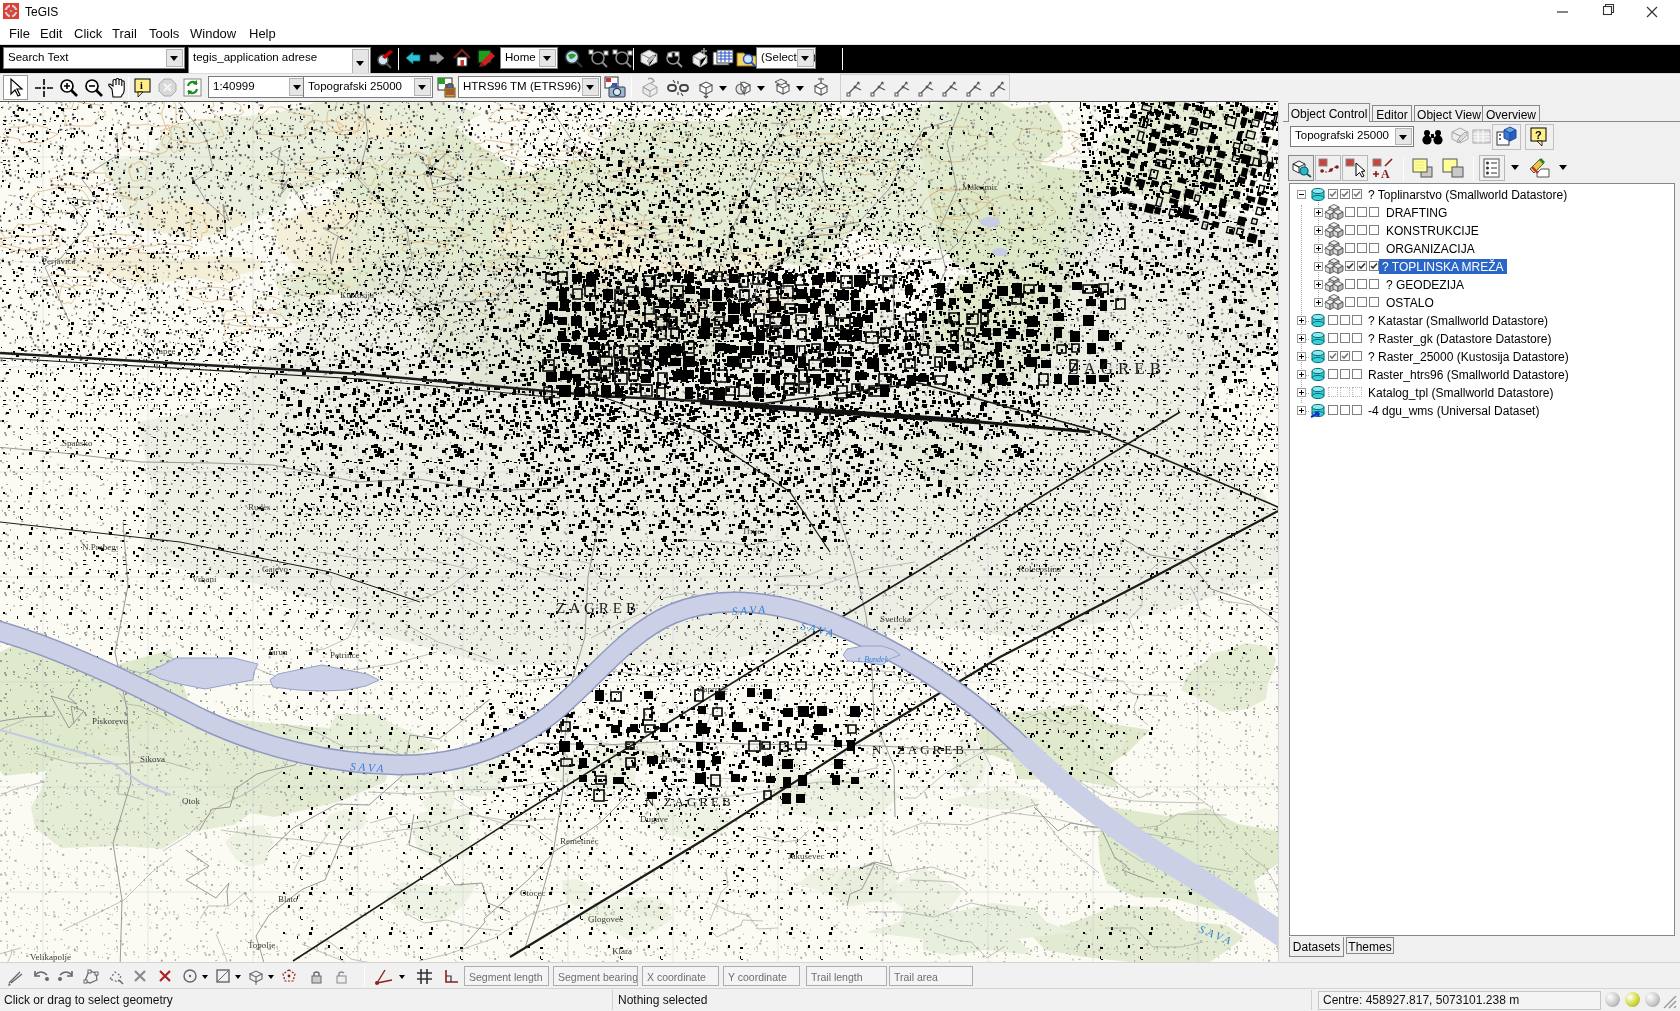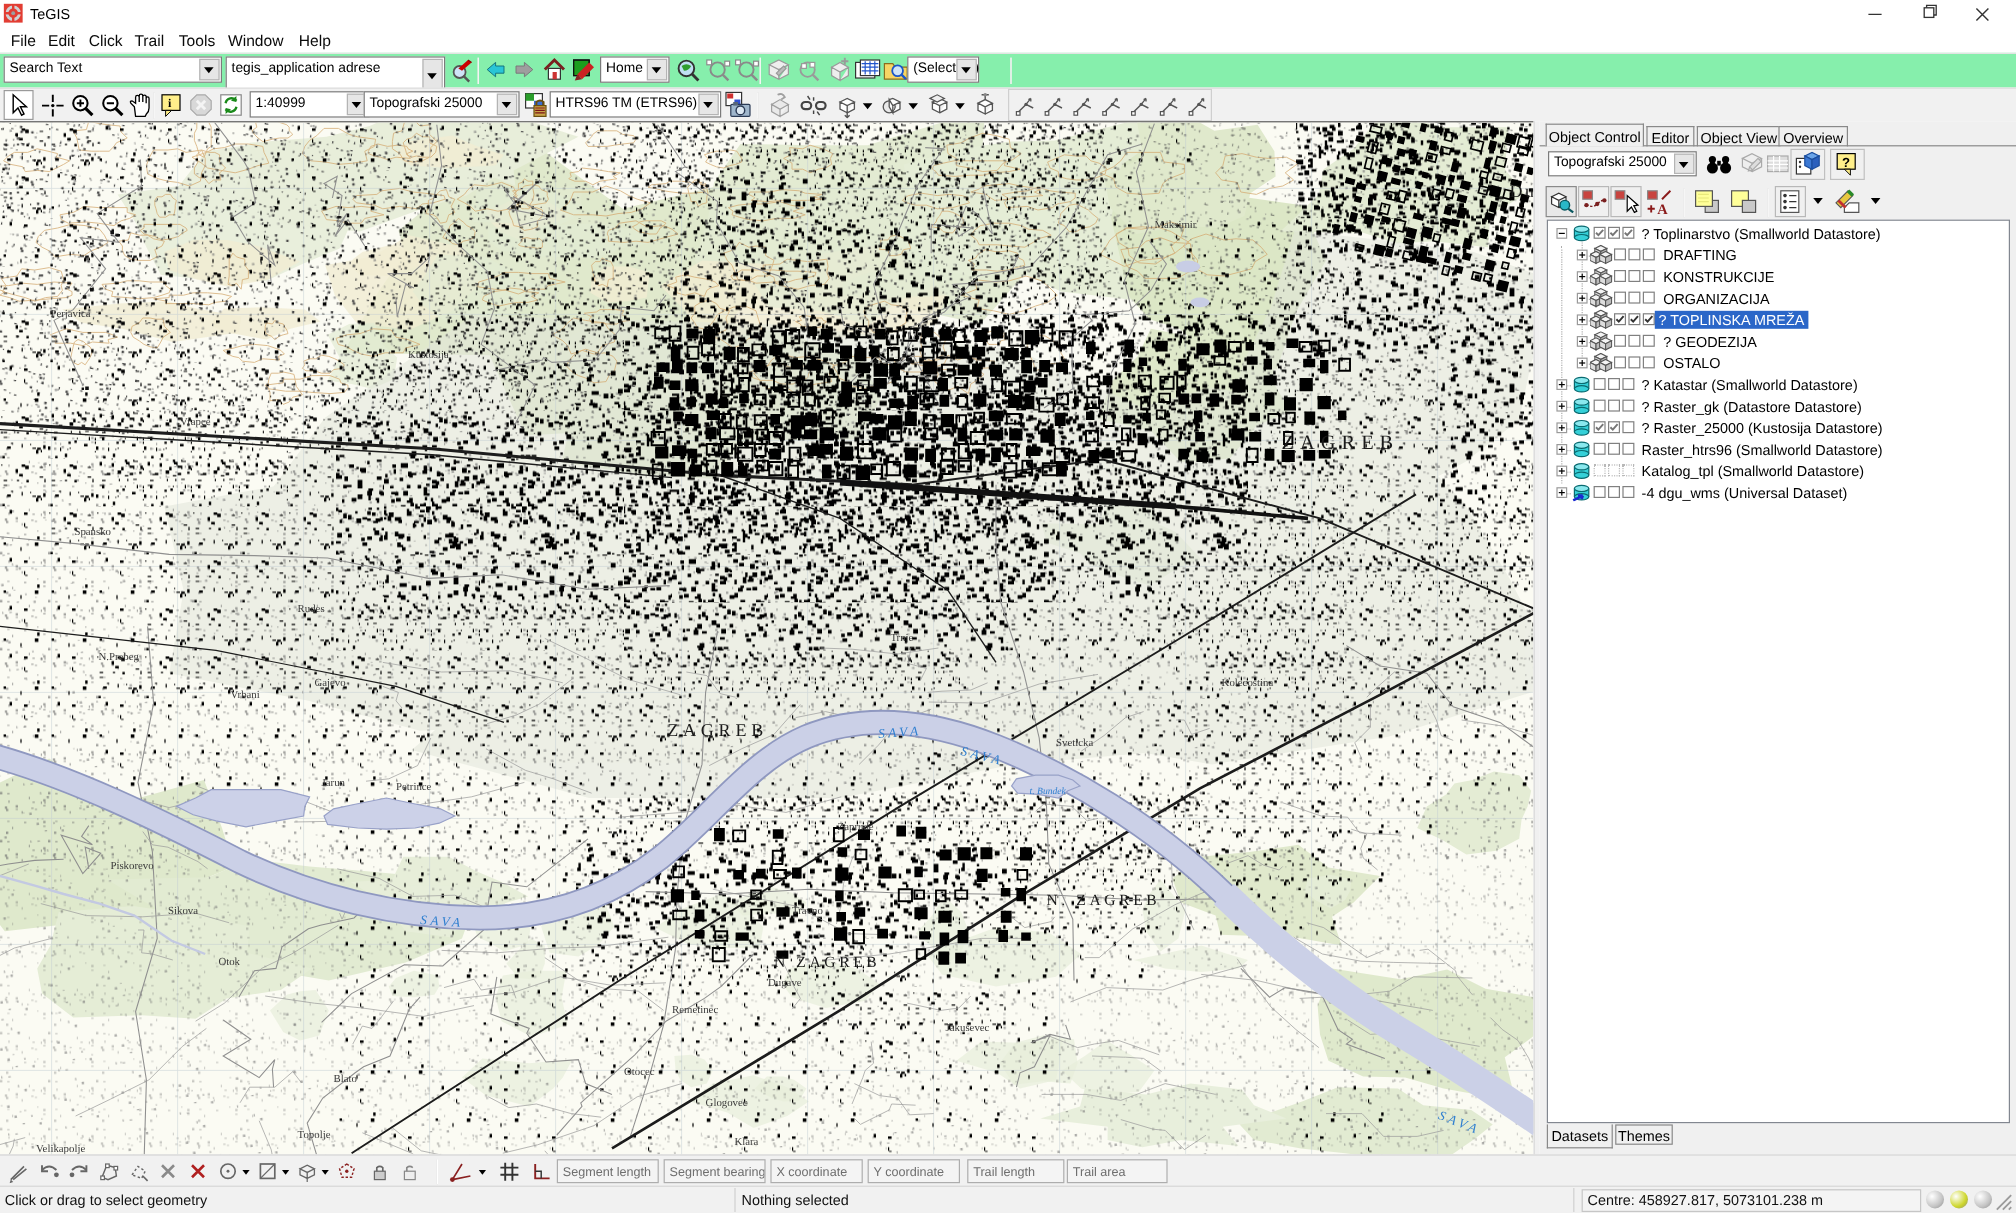--- a/index.html
+++ b/index.html
@@ -33,21 +33,21 @@
   </div>
 <div class="abs" style="left:0;top:23px;width:1680px;height:21px;background:#fff">
     <span class="mi" style="left:9px">File</span>
     <span class="mi" style="left:40px">Edit</span>
     <span class="mi" style="left:74px">Click</span>
     <span class="mi" style="left:112px">Trail</span>
     <span class="mi" style="left:149px">Tools</span>
     <span class="mi" style="left:190px">Window</span>
     <span class="mi" style="left:249px">Help</span>
   </div>
-<div class="abs" style="left:0;top:44px;width:1680px;height:29px;background:#86efac;border-top:1px solid #e3e3e3">
+<div class="abs" style="left:0;top:44px;width:1680px;height:29px;background:#000000;border-top:1px solid #e3e3e3">
     <div class="cb" style="left:3px;top:2px;width:182px;height:22px">
       <span style="left:4px;top:3px">Search Text</span>
       <i></i>
       <b></b>
     </div>
     <div class="cb" style="left:188px;top:2px;width:183px;height:32px">
       <span style="left:4px;top:3px">tegis_application adrese</span>
       <i></i>
       <b></b>
     </div>

